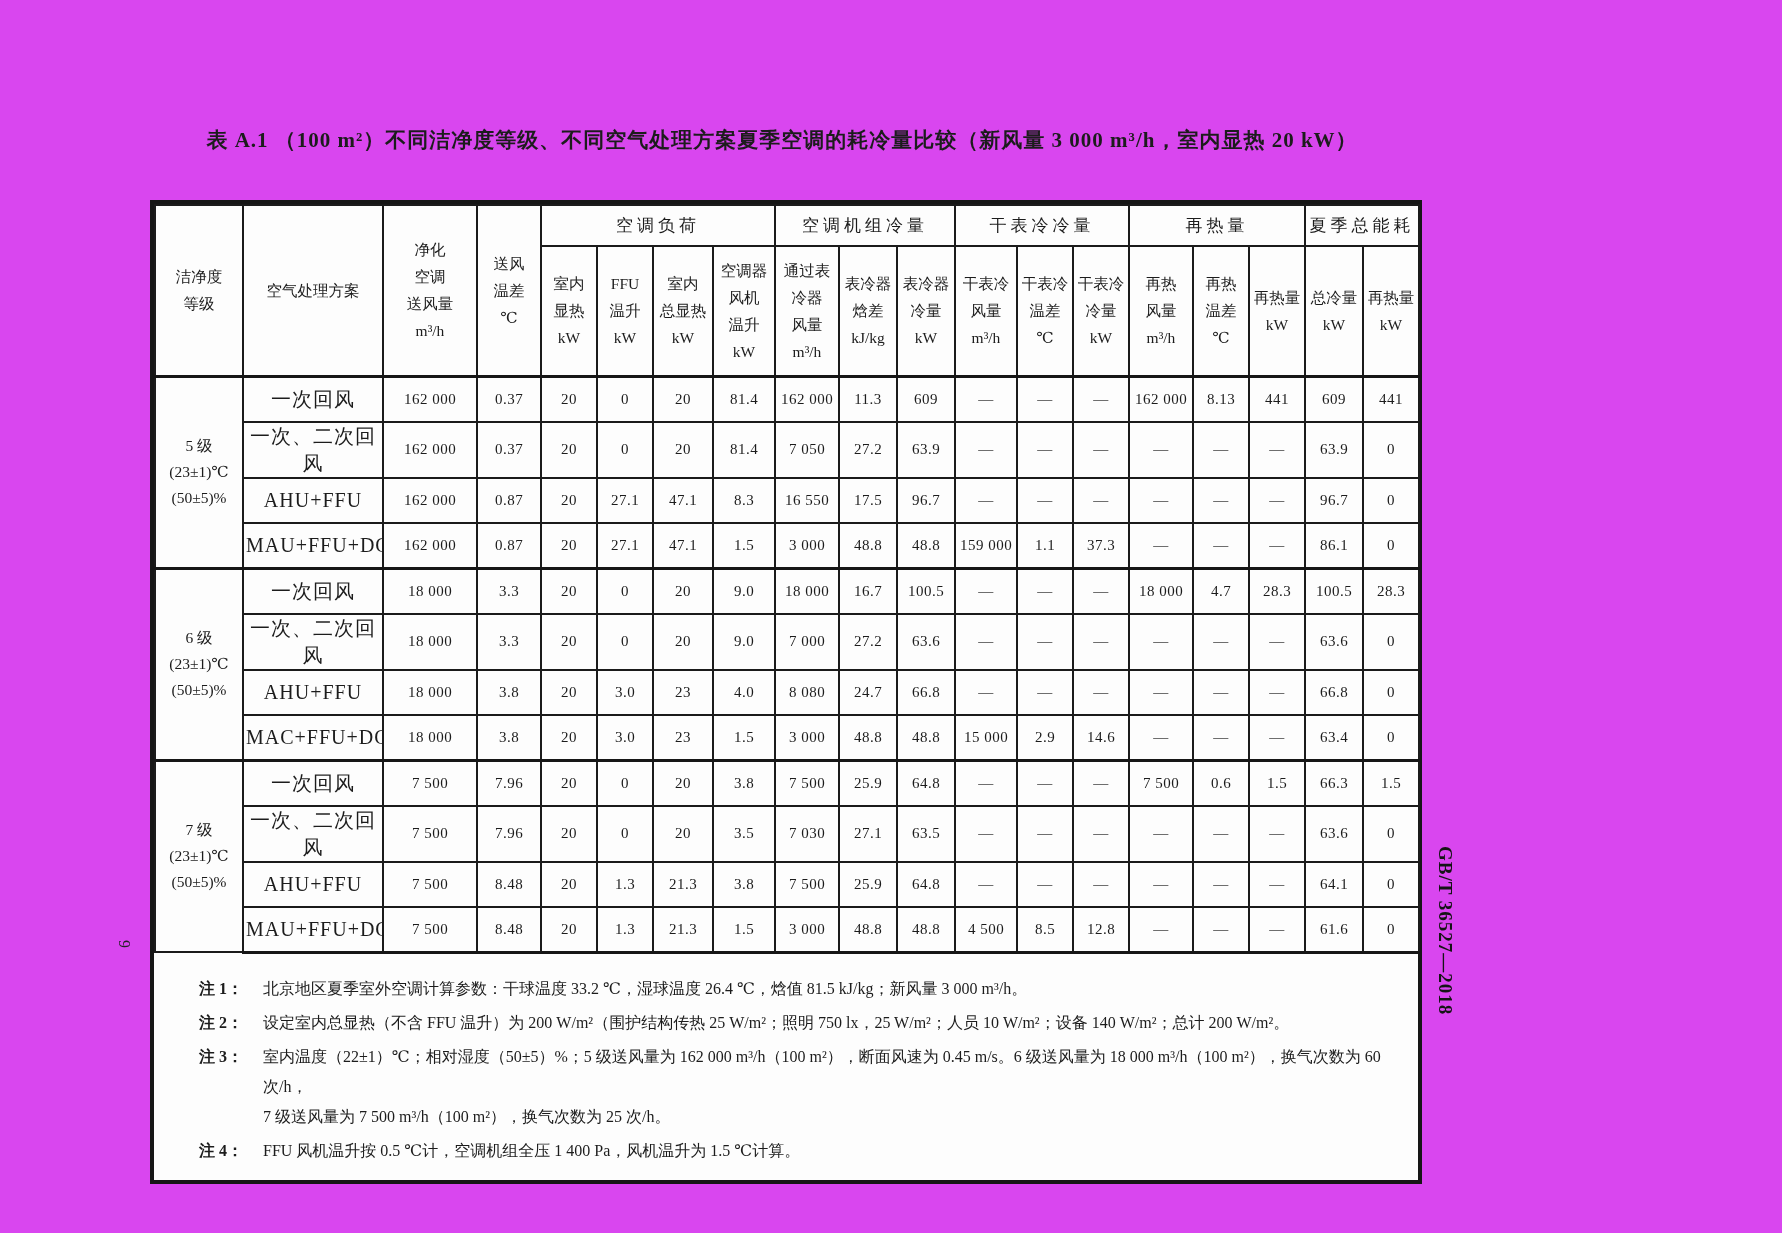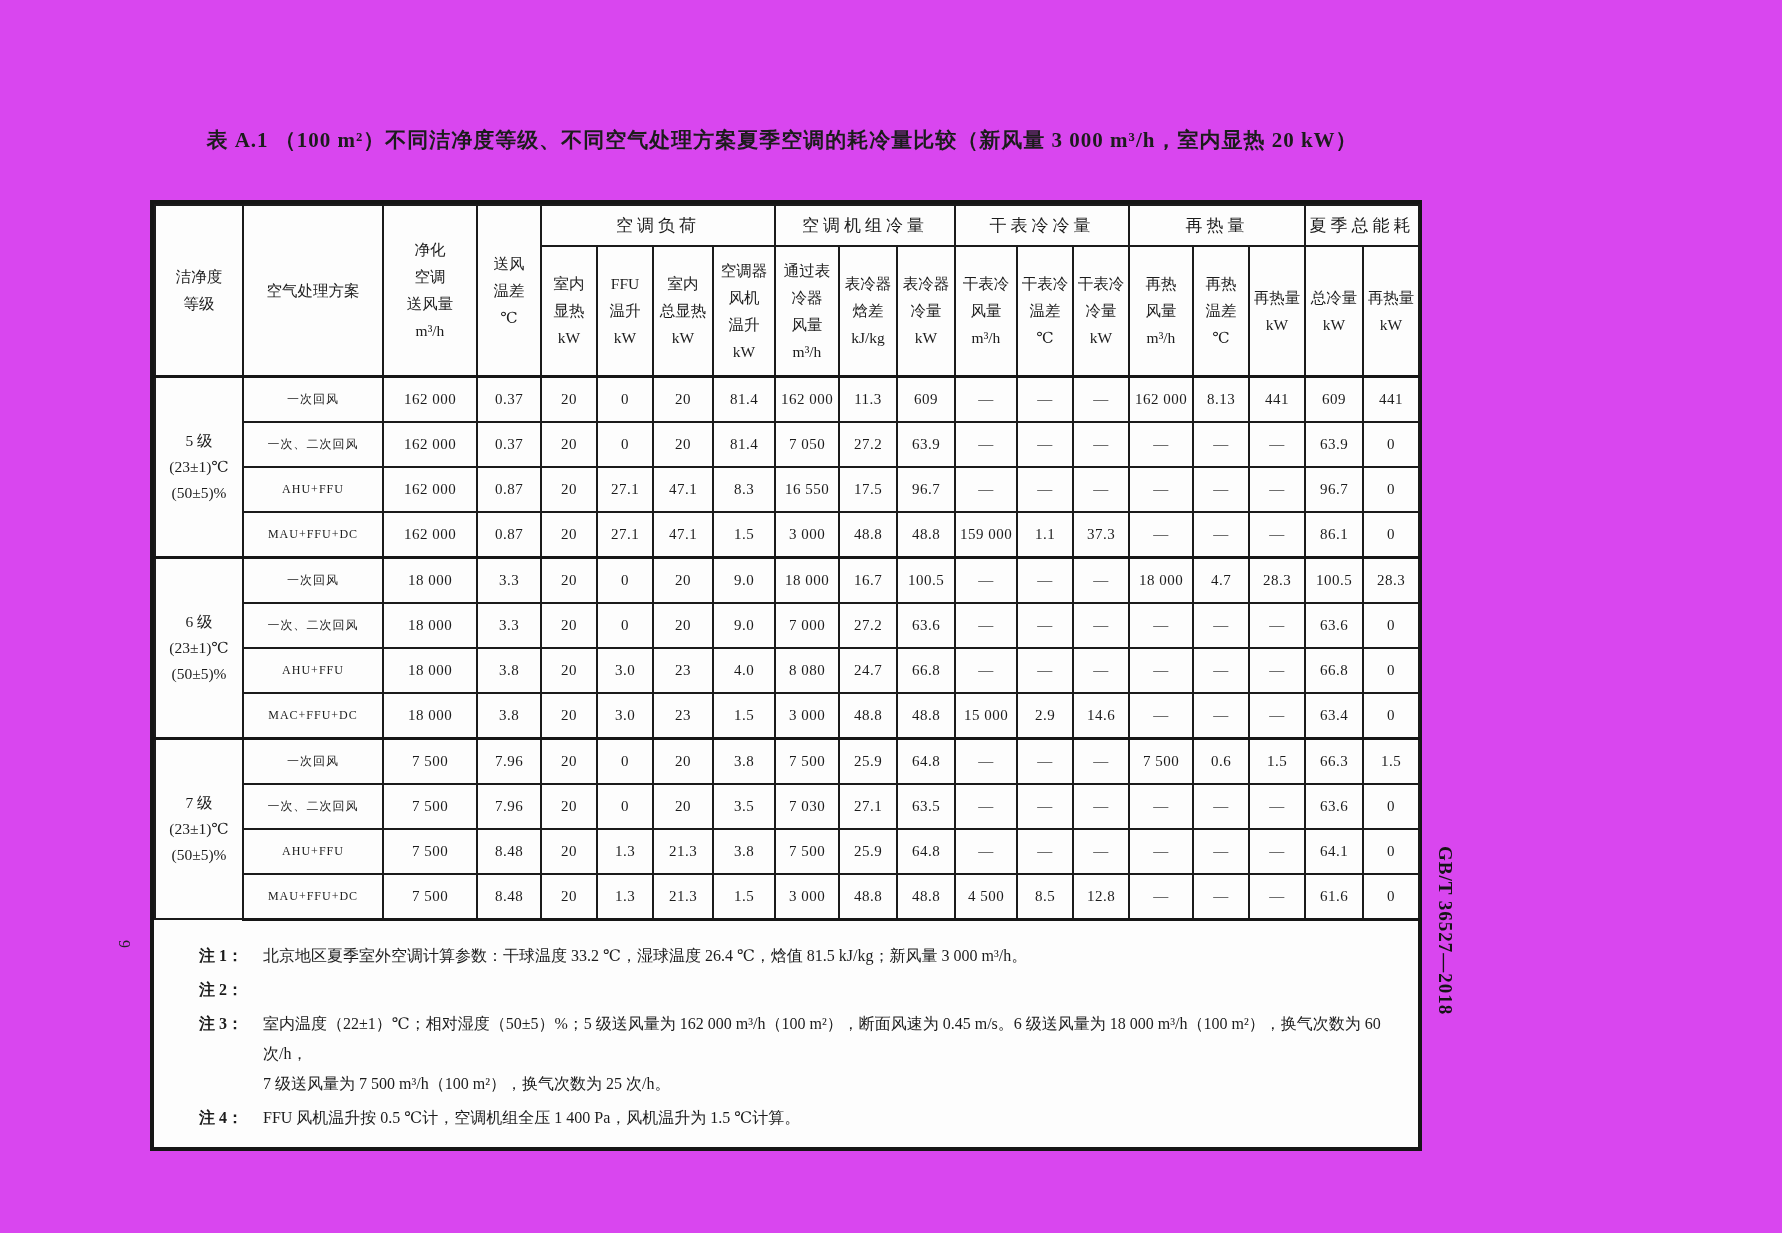--- a/index.html
+++ b/index.html
@@ -24,21 +24,21 @@
   }
   thead tr.grow{height:41px;}
   thead tr.srow{height:130px;}
   th{font-weight:normal;}
   th.grp{font-size:17px;letter-spacing:4px;}
   th.fx div,th.sub div{line-height:27px;font-size:15.5px;}
   th.fx,th.sub{border-bottom:3px solid #161616 !important;}
   tbody td{height:43px;font-size:15px;}
   td.level{font-size:15.5px;}
   td.level div{line-height:26px;}
-  td.scheme{font-size:12px;letter-spacing:1px;margin-top:31px;}
+  td.scheme{font-size:20px;letter-spacing:1px;margin-top:31px;}
   td.val{font-size:15px;letter-spacing:0.5px;}
   td.dash{color:#3a3a3a;}
   tbody tr.gfirst td{border-top:3px solid #161616;}
   tbody tr.glast td{border-bottom:3px solid #161616;}
   .notes{padding:20px 26px 10px 45px;}
   .note{display:flex;margin-bottom:4px;}
   .nlabel{font-weight:bold;flex:none;width:64px;font-size:16px;line-height:30px;white-space:nowrap;}
   .ntext{font-size:16px;line-height:30px;}
   .side-label{
     position:absolute;left:1456px;top:846px;transform:rotate(90deg);
@@ -442,20 +442,23 @@
       </table>
     <div class="notes" id="notes">
         <div class="note">
           <span class="nlabel">注 1：</span>
           <div class="ntext">
             <div>北京地区夏季室外空调计算参数：干球温度 33.2 ℃，湿球温度 26.4 ℃，焓值 81.5 kJ/kg；新风量 3 000 m³/h。</div>
           </div>
         </div>
         <div class="note">
           <span class="nlabel">注 2：</span>
+          <div class="ntext">
+            <div>设定室内总显热（不含 FFU 温升）为 200 W/m²（围护结构传热 25 W/m²；照明 750 lx，25 W/m²；人员 10 W/m²；设备 140 W/m²；总计 200 W/m²。</div>
+          </div>
         </div>
         <div class="note">
           <span class="nlabel">注 3：</span>
           <div class="ntext">
             <div>室内温度（22±1）℃；相对湿度（50±5）%；5 级送风量为 162 000 m³/h（100 m²），断面风速为 0.45 m/s。6 级送风量为 18 000 m³/h（100 m²），换气次数为 60 次/h，</div>
             <div>7 级送风量为 7 500 m³/h（100 m²），换气次数为 25 次/h。</div>
           </div>
         </div>
         <div class="note">
           <span class="nlabel">注 4：</span>

